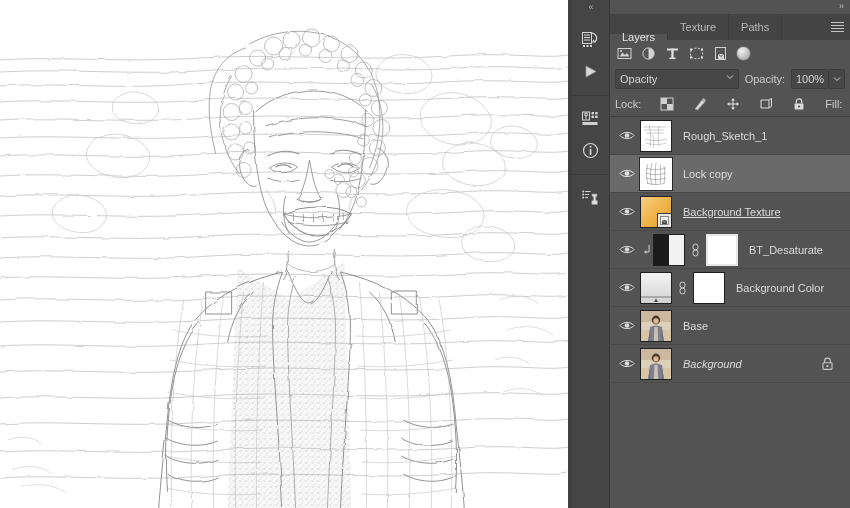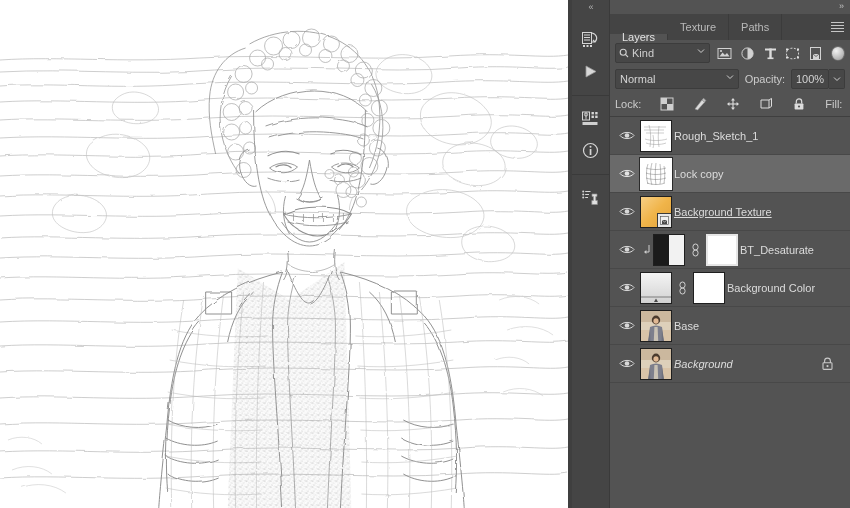--- a/index.html
+++ b/index.html
@@ -84,21 +84,21 @@
   .layer-row.selected{background:#6a6a6a;}
   .eye{width:27px;height:37px;display:flex;align-items:center;justify-content:center;}
   .thumb-wrap{display:flex;align-items:center;gap:5px;}
   .thumb{width:32px;height:32px;background:#fff;border:1px solid #1f1f1f;
          box-sizing:border-box;position:relative;overflow:hidden;}
   .thumb.sel{border:2px solid #ffffff;outline:1px solid #2a2a2a;}
   .mask-thumb{width:32px;height:32px;background:#ffffff;border:1px solid #1f1f1f;box-sizing:border-box;}
   .mask-thumb.active{border:2px solid #e6e6e6;}
   .link-ico{width:11px;display:flex;align-items:center;justify-content:center;}
   .clip-ico{width:11px;display:flex;align-items:center;justify-content:center;margin-left:2px;}
-  .layer-name{font-size:11px;color:#dcdcdc;margin-left:2px;white-space:nowrap;}
+  .layer-name{font-size:11px;color:#dcdcdc;margin-left:11px;white-space:nowrap;}
   .layer-name.underline{text-decoration:underline;}
   .layer-name.italic{font-style:italic;}
   .row-lock{position:absolute;right:16px;top:11px;}
   .sobadge{position:absolute;right:-1px;bottom:-1px;width:13px;height:13px;background:#e8e8e8;
            border:1px solid #3a3a3a;display:flex;align-items:center;justify-content:center;}
 </style>
 </head>
 <body>
 
 <div id="app">
@@ -430,30 +430,20 @@
         <span class="bars">
             <i></i>
             <i></i>
             <i></i>
             <i></i>
           </span>
       </div>
     </div>
 
     <div class="filter-row">
-      <div class="kind-select">
-        <svg width="10" height="10" viewBox="0 0 10 10">
-          <circle cx="4.2" cy="4.2" r="3" fill="none" stroke="#d0d0d0" stroke-width="1.1"></circle>
-          <line x1="6.4" y1="6.4" x2="9" y2="9" stroke="#d0d0d0" stroke-width="1.1"></line>
-        </svg>
-        <span>Kind</span>
-        <svg class="caret" width="8" height="6" viewBox="0 0 8 6">
-          <path d="M1 1.5 L4 4.5 L7 1.5" fill="none" stroke="#cfcfcf" stroke-width="1"></path>
-        </svg>
-      </div>
 
       <div class="fi">
         <svg width="15" height="15" viewBox="0 0 15 15">
           <rect x="1" y="2.5" width="13" height="10" fill="none" stroke="#d2d2d2" stroke-width="1"></rect>
           <path d="M2.5 10.5 L5.5 6.5 L8 9 L10 7 L12.5 10.5z" fill="#d2d2d2"></path>
           <circle cx="4" cy="5" r="1.1" fill="#d2d2d2"></circle>
         </svg>
       </div>
       <div class="fi">
         <svg width="15" height="15" viewBox="0 0 15 15">
@@ -482,21 +472,21 @@
           <rect x="2.5" y="1.5" width="10" height="12" fill="none" stroke="#d2d2d2" stroke-width="1"></rect>
           <rect x="5" y="8" width="6" height="5" fill="#d2d2d2"></rect>
           <path d="M5 8 L8 10.5 L11 8" fill="none" stroke="#535353" stroke-width="0.8"></path>
         </svg>
       </div>
       <div class="toggle-knob"></div>
     </div>
 
     <div class="blend-row">
       <div class="blend-select">
-        <span>Normal</span>
+        <span>Opacity</span>
         <svg class="caret" width="8" height="6" viewBox="0 0 8 6">
           <path d="M1 1.5 L4 4.5 L7 1.5" fill="none" stroke="#cfcfcf" stroke-width="1"></path>
         </svg>
       </div>
       <span class="lbl">Opacity:</span>
       <div style="display:flex;">
         <div class="numbox">100%</div>
         <div class="spin">
           <svg width="8" height="6" viewBox="0 0 8 6">
               <path d="M1 1.5 L4 4.5 L7 1.5" fill="none" stroke="#cfcfcf" stroke-width="1"></path>

